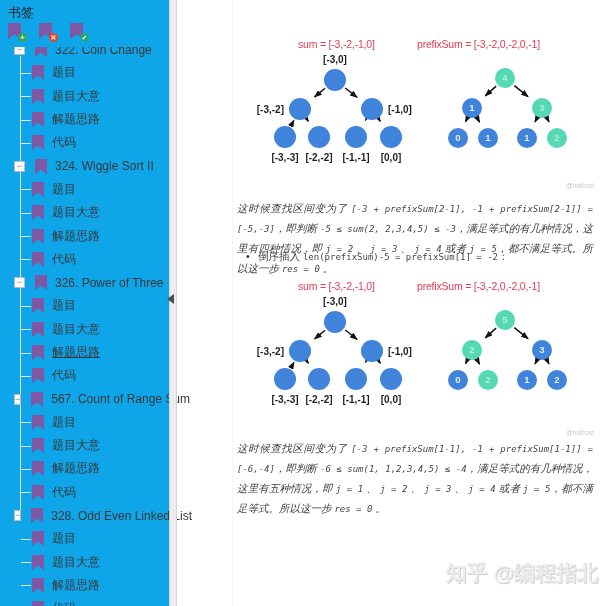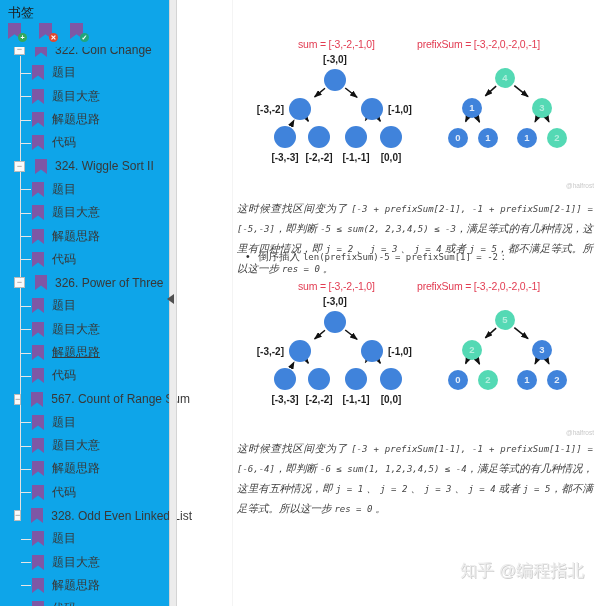--- a/index.html
+++ b/index.html
@@ -37,21 +37,21 @@
   .page-edge{position:absolute;left:232px;top:0;width:1px;height:606px;background:#f4f4f4;}
   
   .content{position:absolute;left:228px;top:0;width:372px;height:606px;}
   .fig-heading{position:absolute;font-size:10.5px;font-weight:400;letter-spacing:-0.2px;white-space:nowrap;}
   .tree-svg{position:absolute;line-height:0;}
   .wm{position:absolute;right:6px;font-size:6.5px;color:#c9c9c9;}
   .para{position:absolute;left:9px;width:356px;font-size:10.5px;line-height:19px;color:#3d3d3d;text-align:justify;font-style:italic;}
   .para code, .bullet code{font-family:"DejaVu Sans Mono",monospace;font-size:9px;color:#454545;}
   .bullet{position:absolute;left:9px;width:360px;font-size:10.5px;line-height:15px;color:#3d3d3d;}
   .bullet .dot{display:inline-block;width:12px;color:#2d2d2d;}
-  .zhihu{position:absolute;right:16px;top:559px;font-size:17px;font-weight:400;color:#ececec;
+  .zhihu{position:absolute;right:2px;top:559px;font-size:21px;font-weight:700;color:#ececec;
     text-shadow:1px 1px 0 #d0d0d0;white-space:nowrap;}
 </style>
 </head>
 <body>
 
 <div class="sidebar">
   <div class="sidebar-title">书签</div>
   <div class="toolbar" id="bm-toolbar">
       <div class="tb-btn">
         <svg width="13" height="16" viewBox="0 0 13 16">

